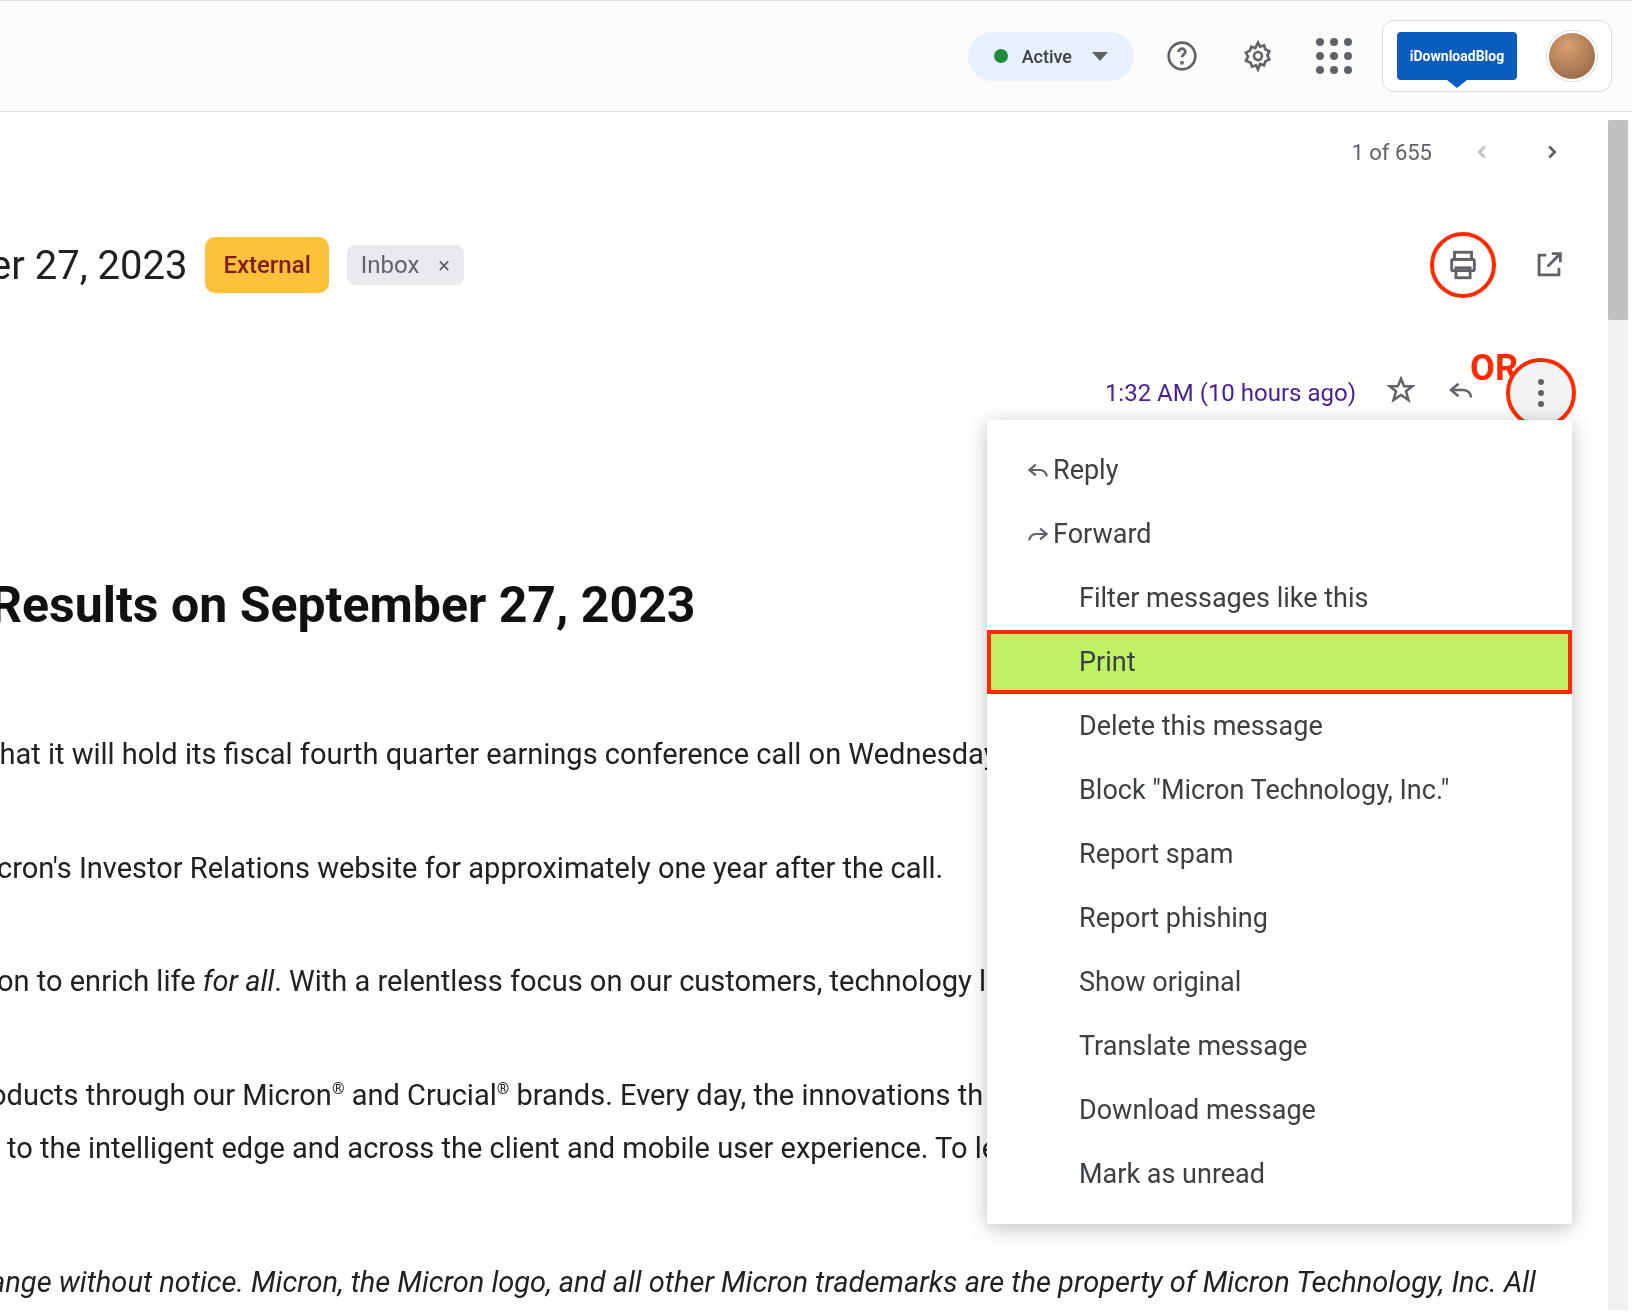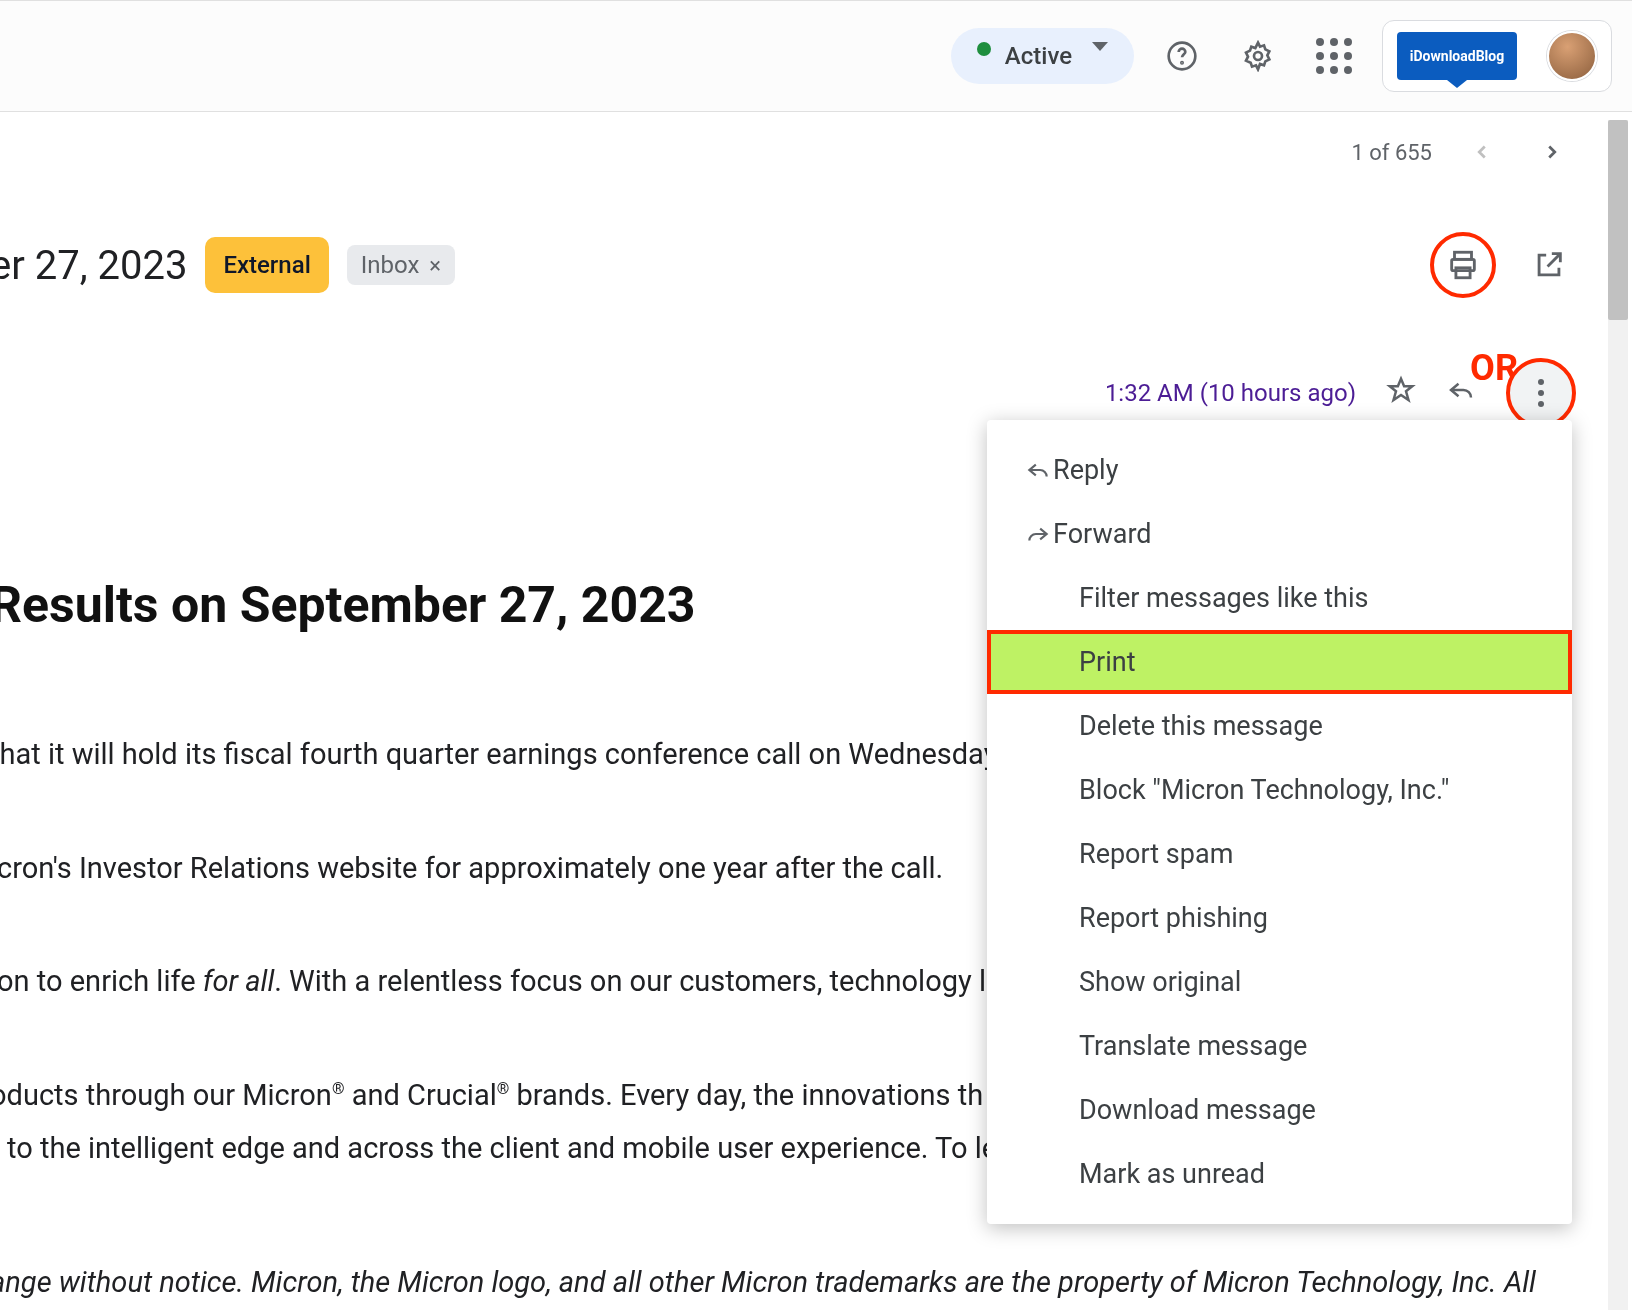--- a/index.html
+++ b/index.html
@@ -11,25 +11,26 @@
     border-top: 1px solid #e0e0e0;
     display: flex;
     align-items: center;
     justify-content: flex-end;
     padding-right: 20px;
     gap: 20px;
     background: #fcfcfc;
   }
   .active-pill {
     display: inline-flex;
+    align-items: center;
     gap: 14px;
     background: #e8f0fd;
     border-radius: 30px;
     padding: 14px 26px;
-    font-size: 24px;
+    font-size: 18px;
     color: #3c4043;
     font-weight: 500;
   }
   .green-dot { width: 14px; height: 14px; border-radius: 50%; background: #1e8e3e; }
   .chev-down { width:0;height:0;border-left:8px solid transparent;border-right:8px solid transparent;border-top:9px solid #5f6368; margin-left:6px;}
   .icon-btn {
     width: 56px; height: 56px; display:flex; align-items:center; justify-content:center;
     border-radius: 50%; color:#5f6368;
   }
   .icon-btn svg { width: 32px; height: 32px; }
@@ -59,26 +60,26 @@
   .pager-row svg{width:22px;height:22px;stroke:#5f6368;}
   .pager-row .nav-arrow.disabled svg{stroke:#c0c0c0;}
 
   .subject-row{
     display:flex; align-items:center; gap:18px;
     padding: 60px 60px 0 0;
     position:relative;
   }
   .subject-text{ font-size:40px; color:#202124; white-space:nowrap; margin-left:-10px;}
   .badge-external{
-    background:#fdc13a; color:#0f172a; border-radius:10px;
+    background:#fdc13a; color:#7f1d1d; border-radius:10px;
     padding:14px 18px; font-size:24px; font-weight:500;
   }
   .badge-inbox{
     background:#e8eaed; color:#5f6368; border-radius:8px;
-    padding:6px 14px; font-size:24px; display:inline-flex; align-items:center; gap:10px;
+    padding:6px 14px; font-size:24px; display:inline-flex; align-items:center; gap:19px;
   }
   .subject-actions{
     margin-left:auto; display:flex; align-items:center; gap:30px;
   }
   .circ-highlight{
     border:4px solid #ff2a00; border-radius:50%; padding:6px;
     display:flex;align-items:center;justify-content:center;
   }
   .subject-actions svg{width:34px;height:34px;}
   

